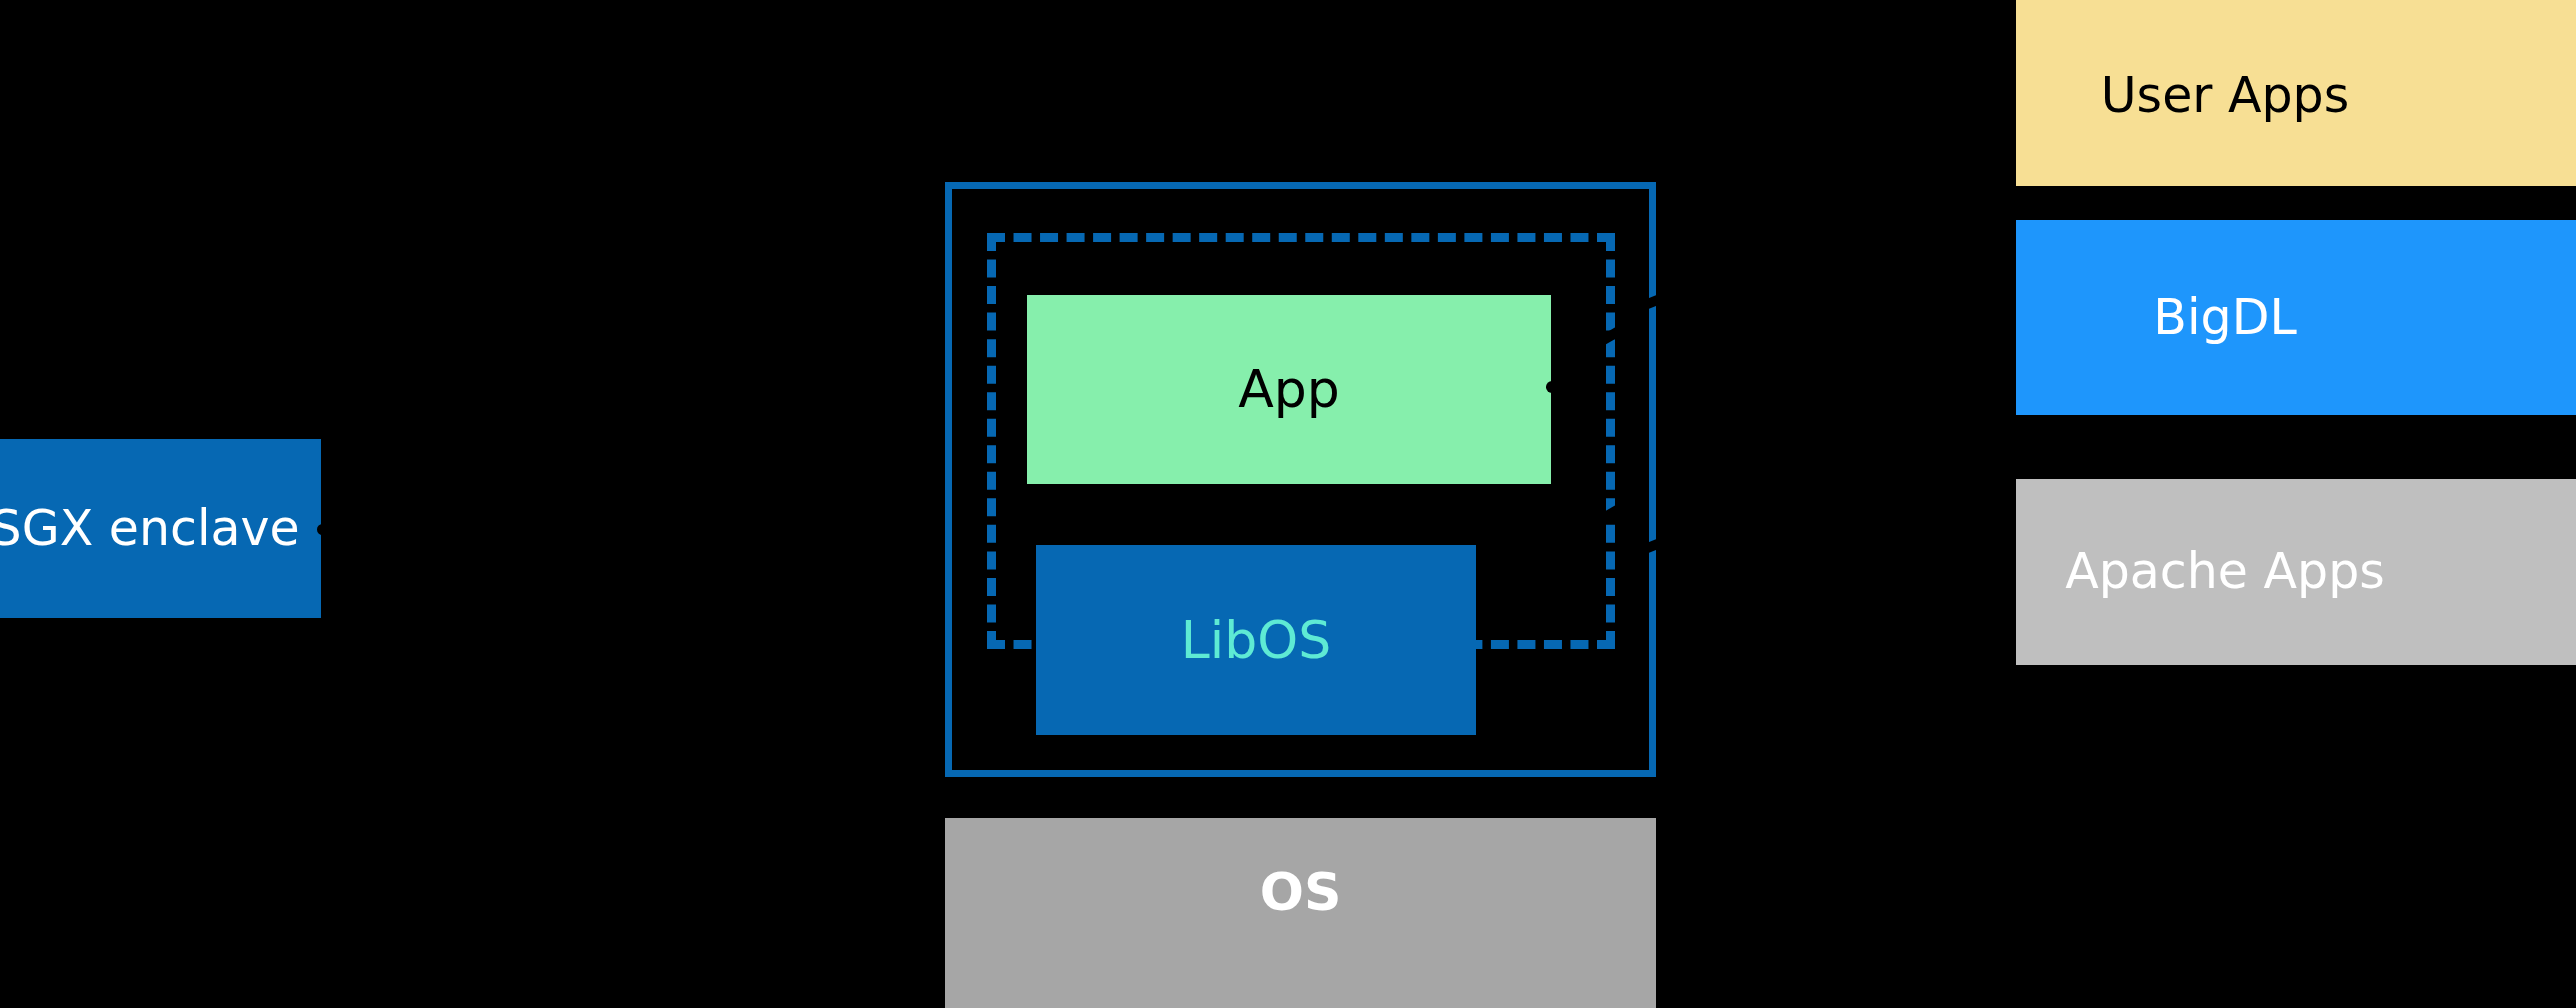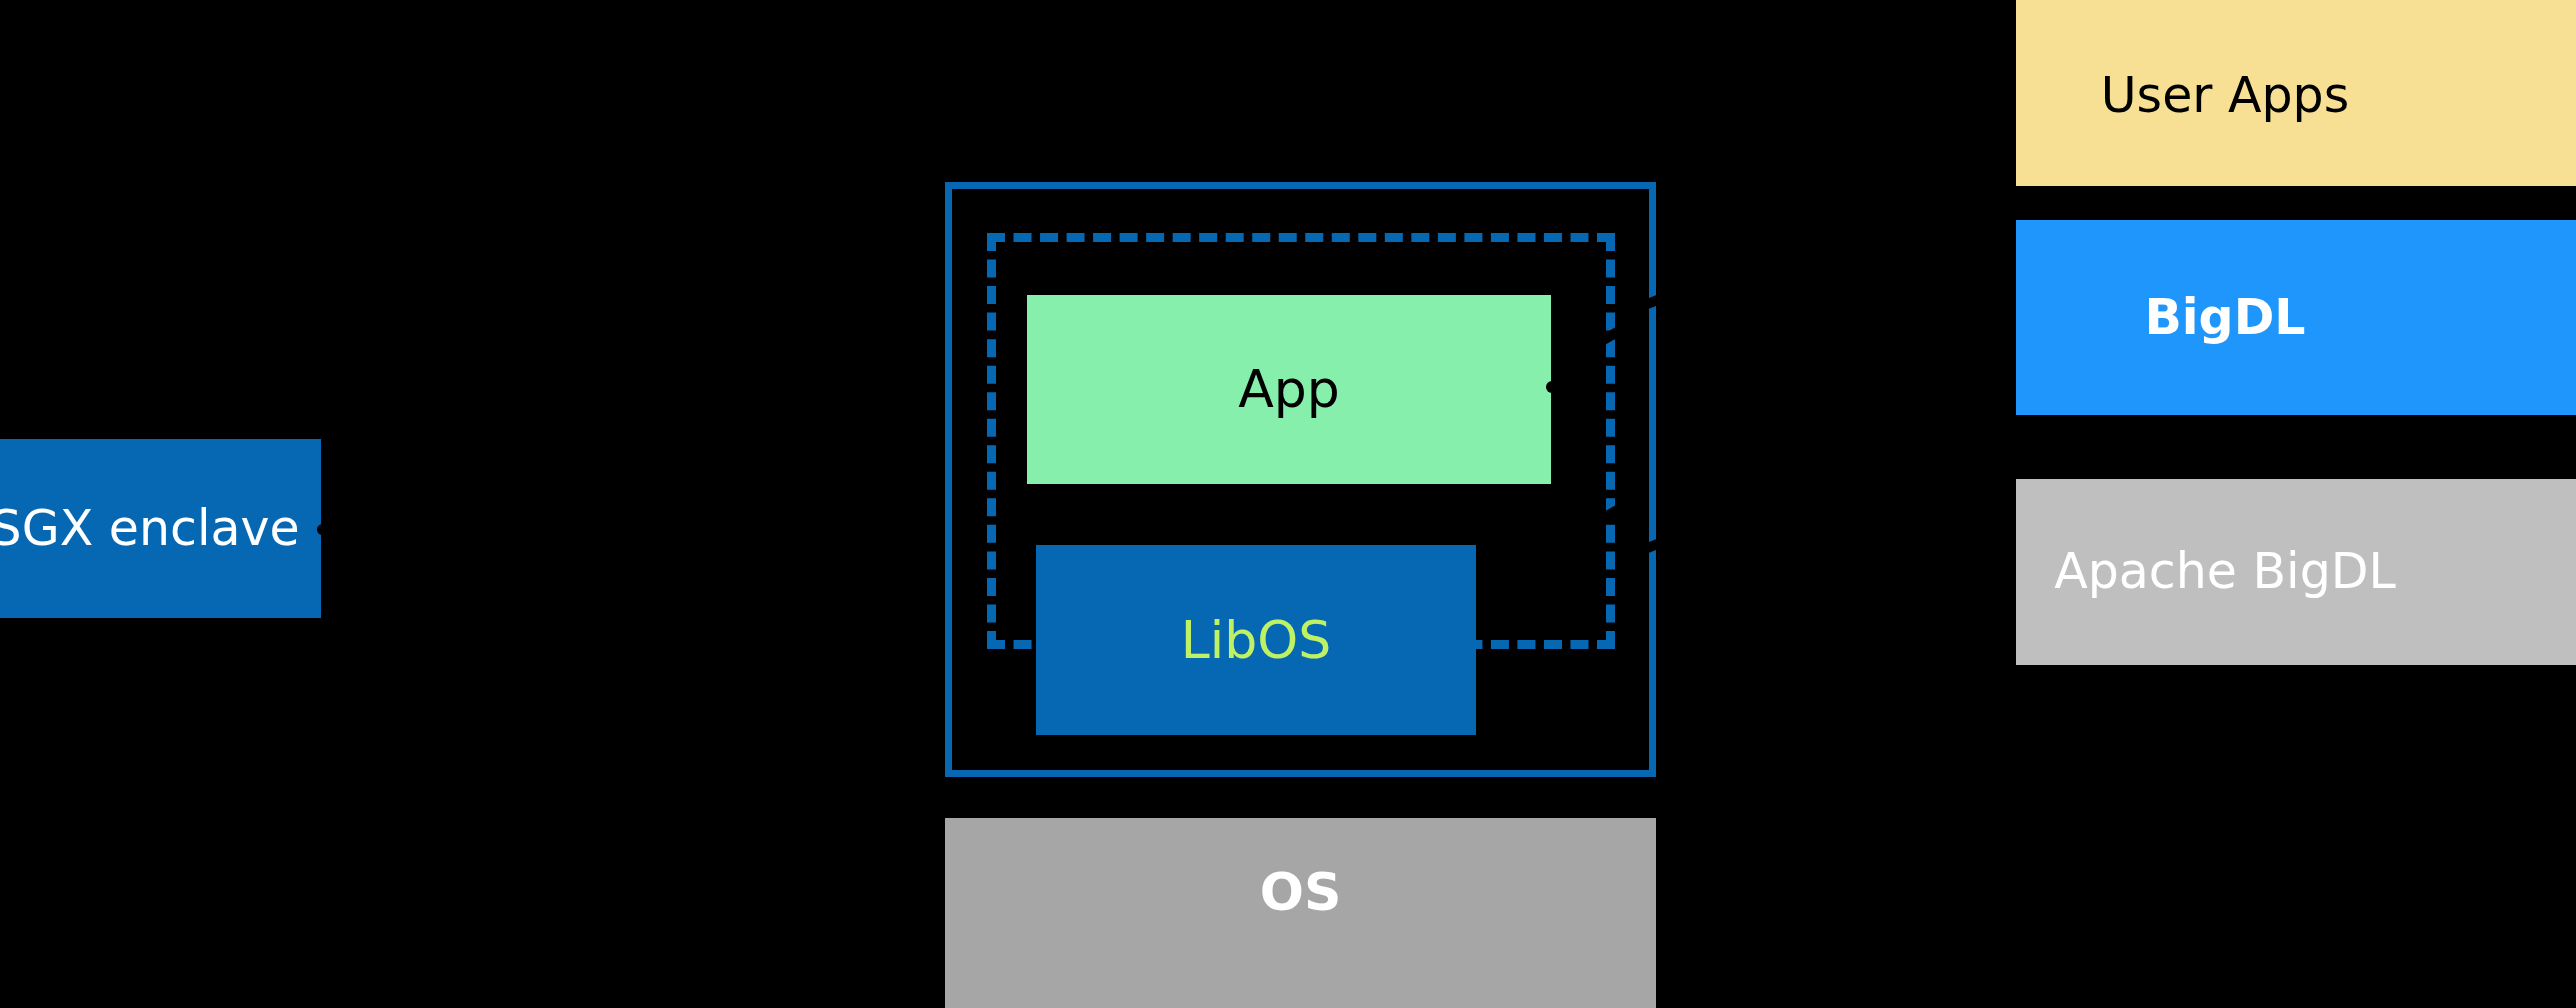--- a/index.html
+++ b/index.html
@@ -107,21 +107,21 @@
     font-size: 52px;
     z-index: 5;
   }
   #libos-box {
     position: absolute;
     left: 1036px;
     top: 545px;
     width: 440px;
     height: 190px;
     background: #0668B3;
-    color: #bef264;
+    color: #5eead4;
     font-size: 52px;
     z-index: 5;
   }
 
   
   #app-connector-dot {
     position: absolute;
     left: 1546px;
     top: 381px;
     width: 11.7px;
@@ -159,21 +159,21 @@
     color: #000000;
   }
   #user-apps-box .lbl { transform: translate(-97px, 2.5px); }
 
   #bigdl-box {
     top: 220px;
     height: 195px;
     background: #1E96FC;
     color: #FFFFFF;
   }
-  #bigdl-box .lbl { transform: translate(-97px, 0px); font-weight: bold; }
+  #bigdl-box .lbl { transform: translate(-97px, 0px); }
 
   #apache-spark-box {
     top: 479px;
     height: 186px;
     background: #BFBFBF;
     color: #FFFFFF;
   }
   #apache-spark-box .lbl { transform: translate(-97px, 0px); }
 
   .lbl { display: block; text-align: center; }
@@ -211,17 +211,17 @@
 
   <div class="box stack-box" id="user-apps-box">
     <span class="lbl">User Apps</span>
   </div>
 
   <div class="box stack-box" id="bigdl-box">
     <span class="lbl">BigDL</span>
   </div>
 
   <div class="box stack-box" id="apache-spark-box">
-    <span class="lbl">Apache BigDL</span>
+    <span class="lbl">Apache Apps</span>
   </div>
 
 </div>
 
 
 </body></html>

